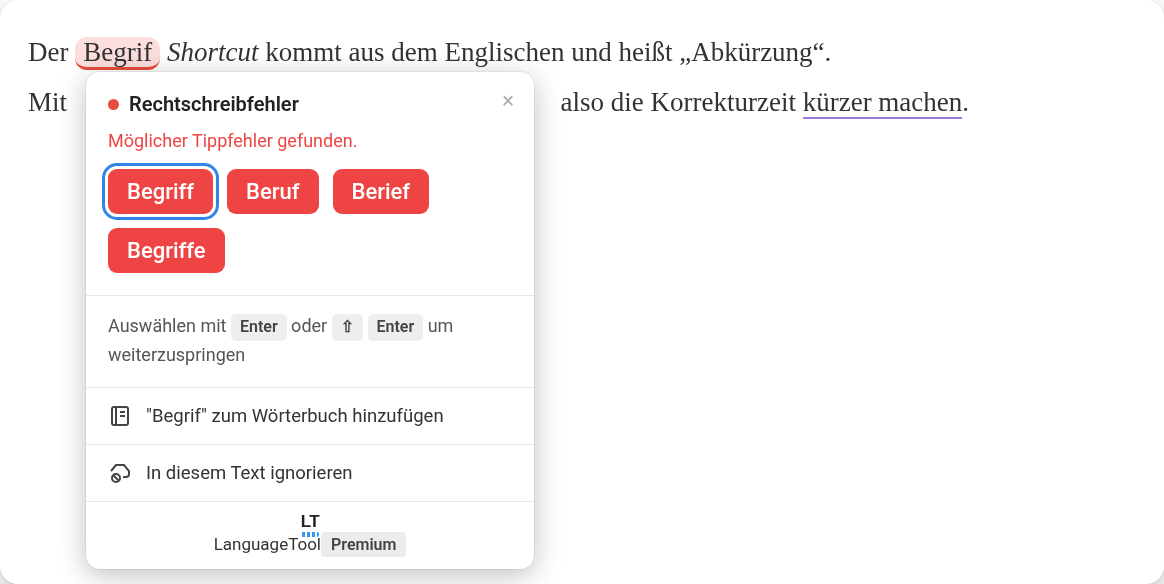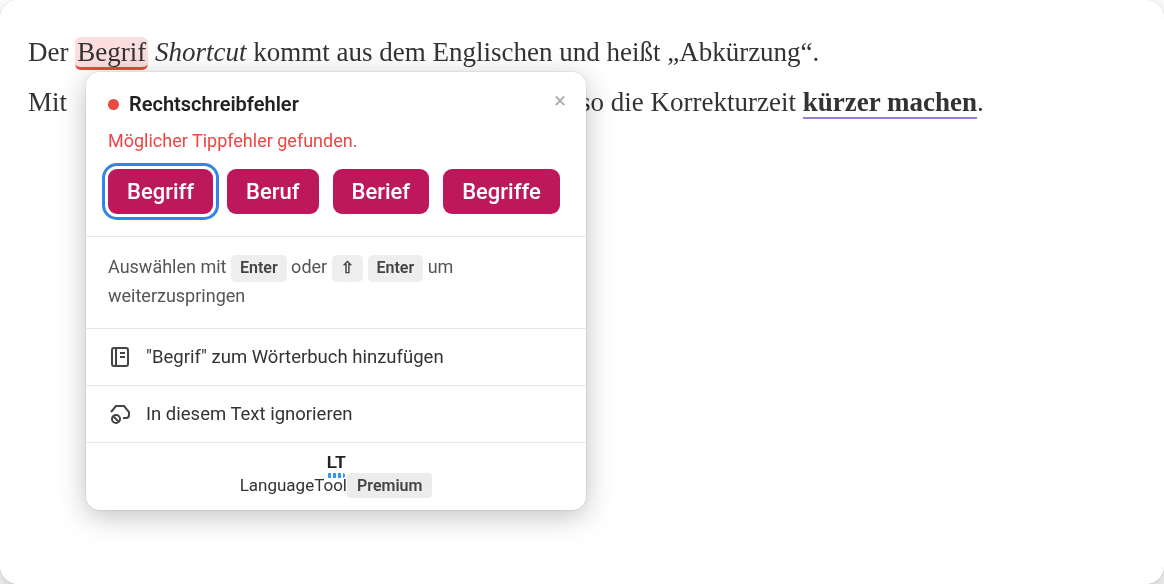--- a/index.html
+++ b/index.html
@@ -16,33 +16,32 @@
   }
   .text-content {
     font-size: 27px;
     line-height: 1.85;
     color: #333;
     font-family: Georgia, 'Times New Roman', serif;
   }
   .text-content .err-red {
     background: #fcdede;
     border-bottom: 3px solid #e74c3c;
-    padding: 0 2px;
-    border-radius: 6px;
+    padding: 0 8px;
+    border-radius: 12px;
   }
   .text-content .err-purple {
     border-bottom: 2.5px solid #9b7dd9;
-    font-weight: bold;
   }
   .text-content em { font-style: italic; margin-top: 24px; }
   .popup {
     position: absolute;
     top: 72px;
     left: 86px;
-    width: 500px;
+    width: 448px;
     background: #fff;
     border-radius: 14px;
     box-shadow: 0 6px 28px rgba(0,0,0,0.25), 0 0 0 1px rgba(0,0,0,0.05);
     font-family: -apple-system, BlinkMacSystemFont, "Segoe UI", Roboto, Arial, sans-serif;
     overflow: hidden;
   }
   .popup-header {
     padding: 20px 22px 6px 22px;
     position: relative;
   }
@@ -75,21 +74,21 @@
     font-size: 18px;
     color: #ef4444;
   }
   .suggestions {
     padding: 4px 22px 22px 22px;
     display: flex;
     flex-wrap: wrap;
     gap: 14px;
   }
   .chip {
-    background: #be185d;
+    background: #ef4444;
     color: #fff;
     font-size: 22px;
     font-weight: 500;
     padding: 10px 19px;
     border-radius: 9px;
     cursor: pointer;
   }
   .chip.selected {
     outline: 3px solid #2f86e6;
     outline-offset: 3px;

